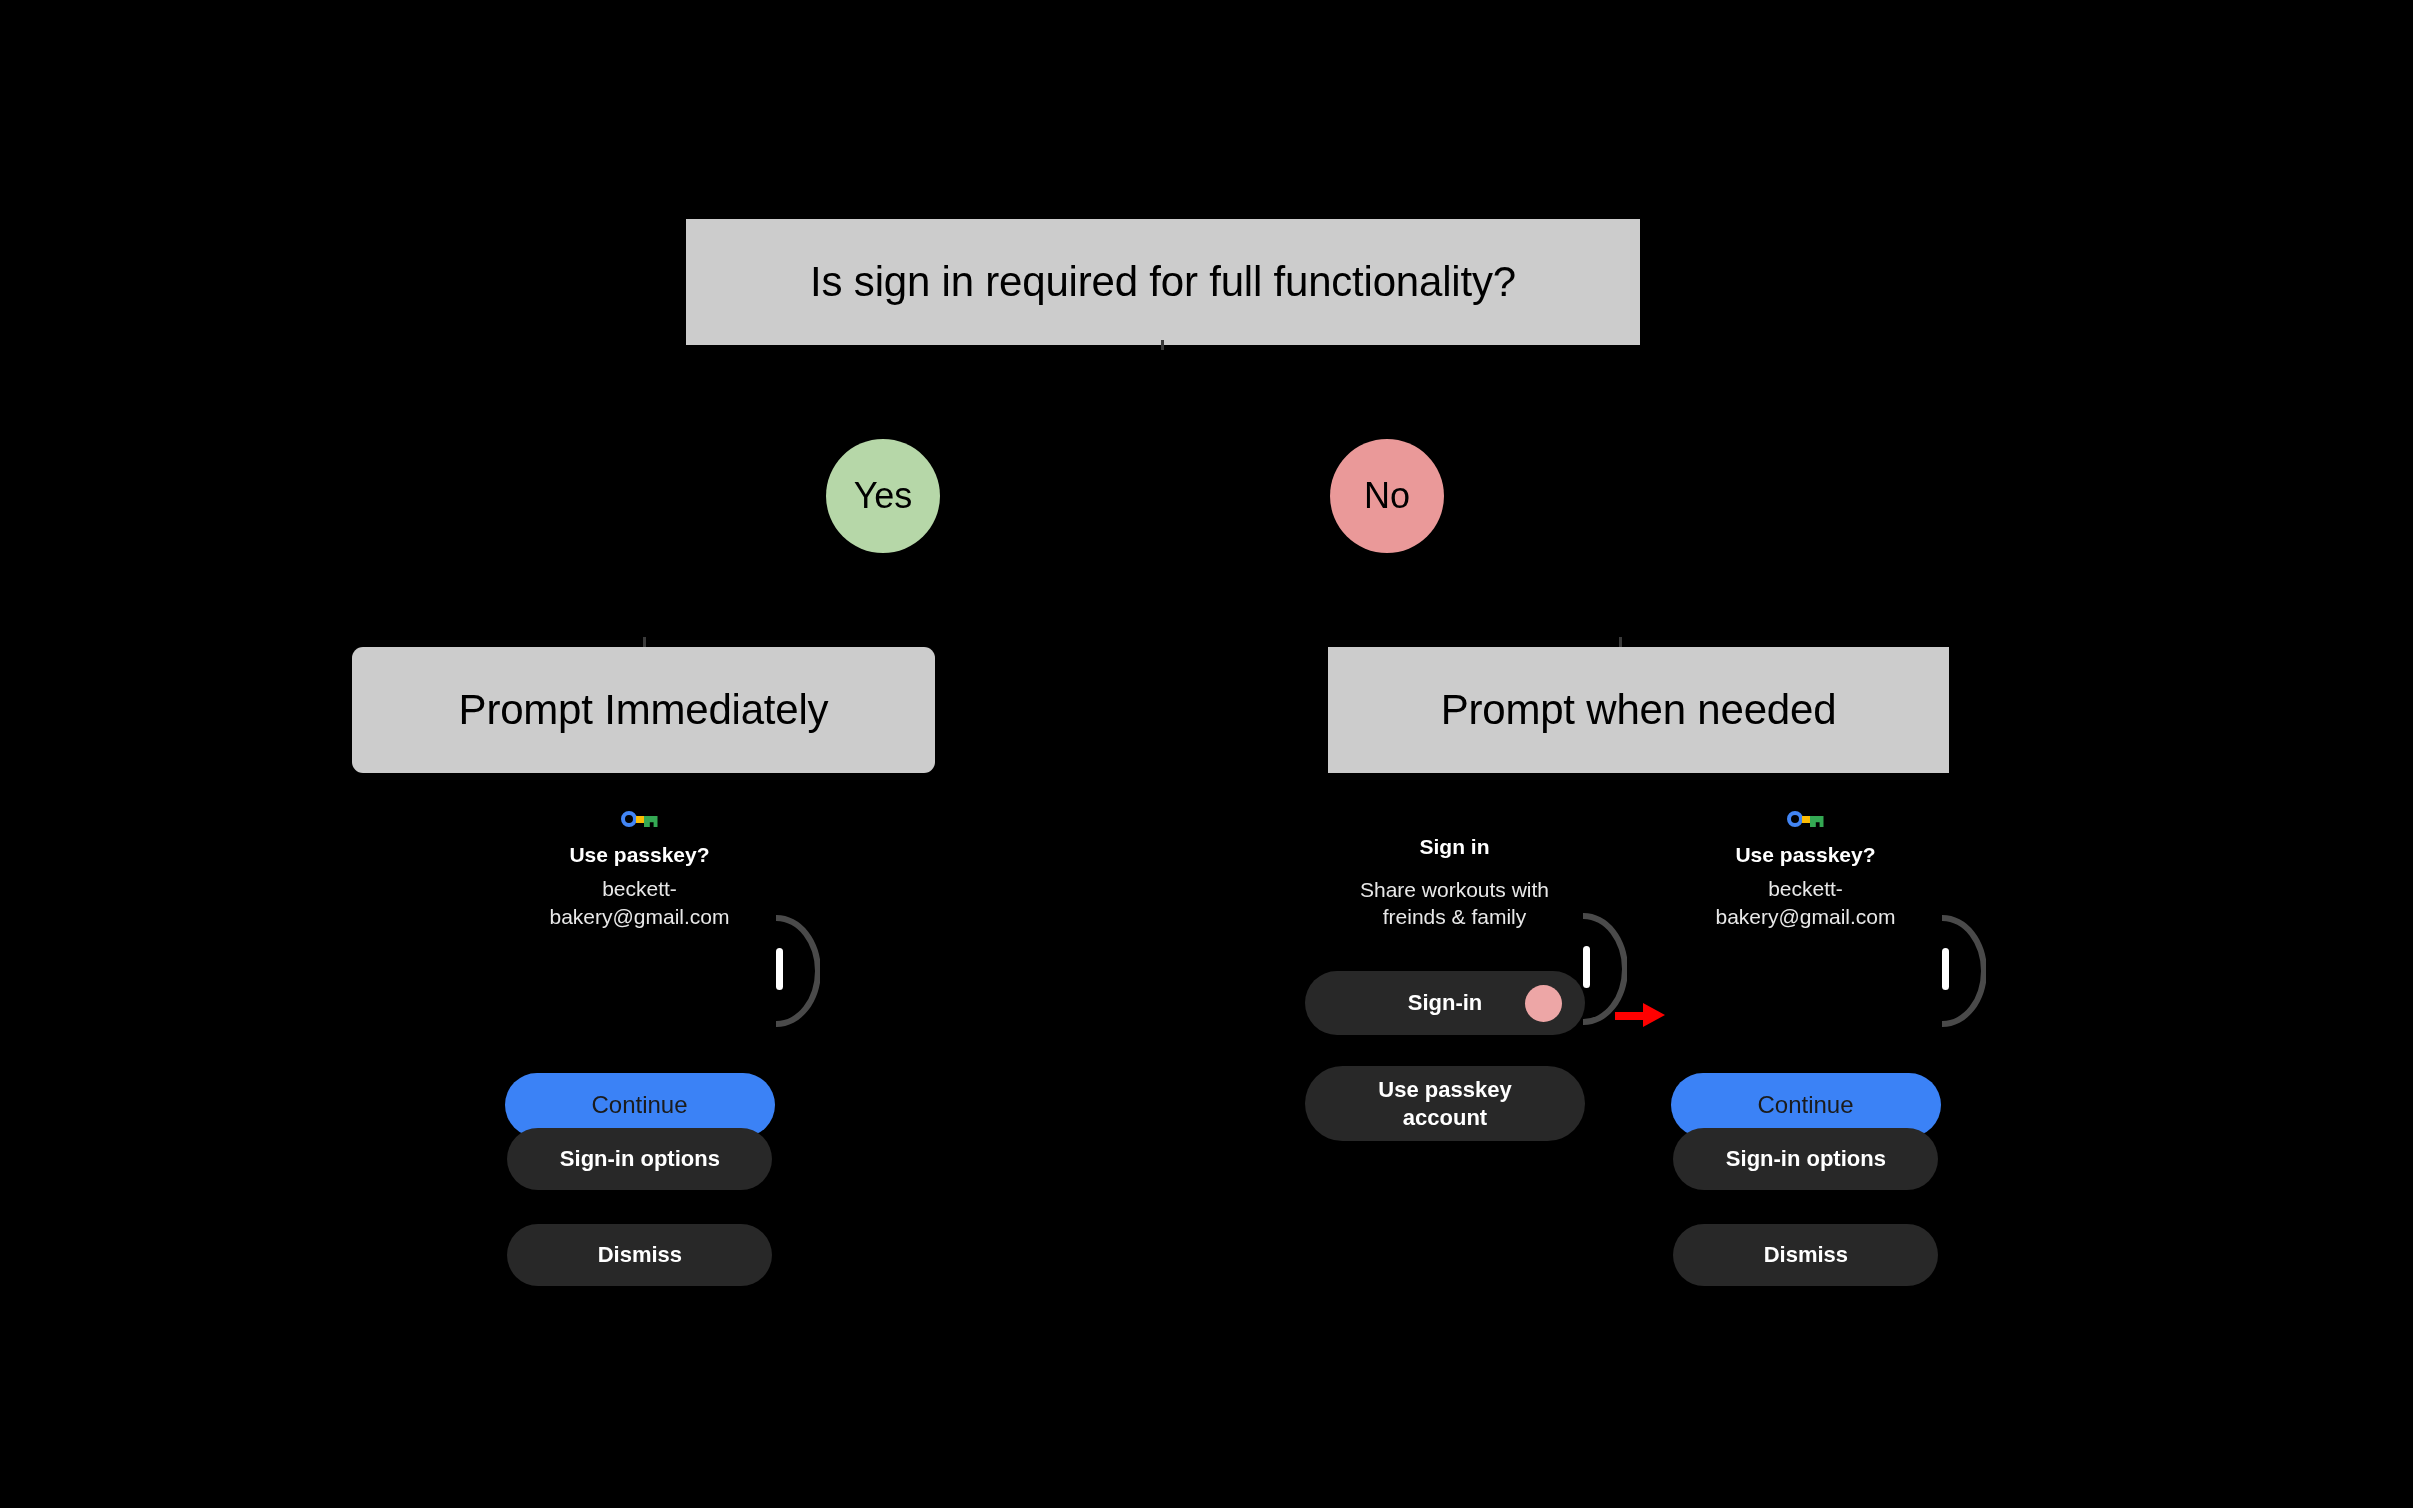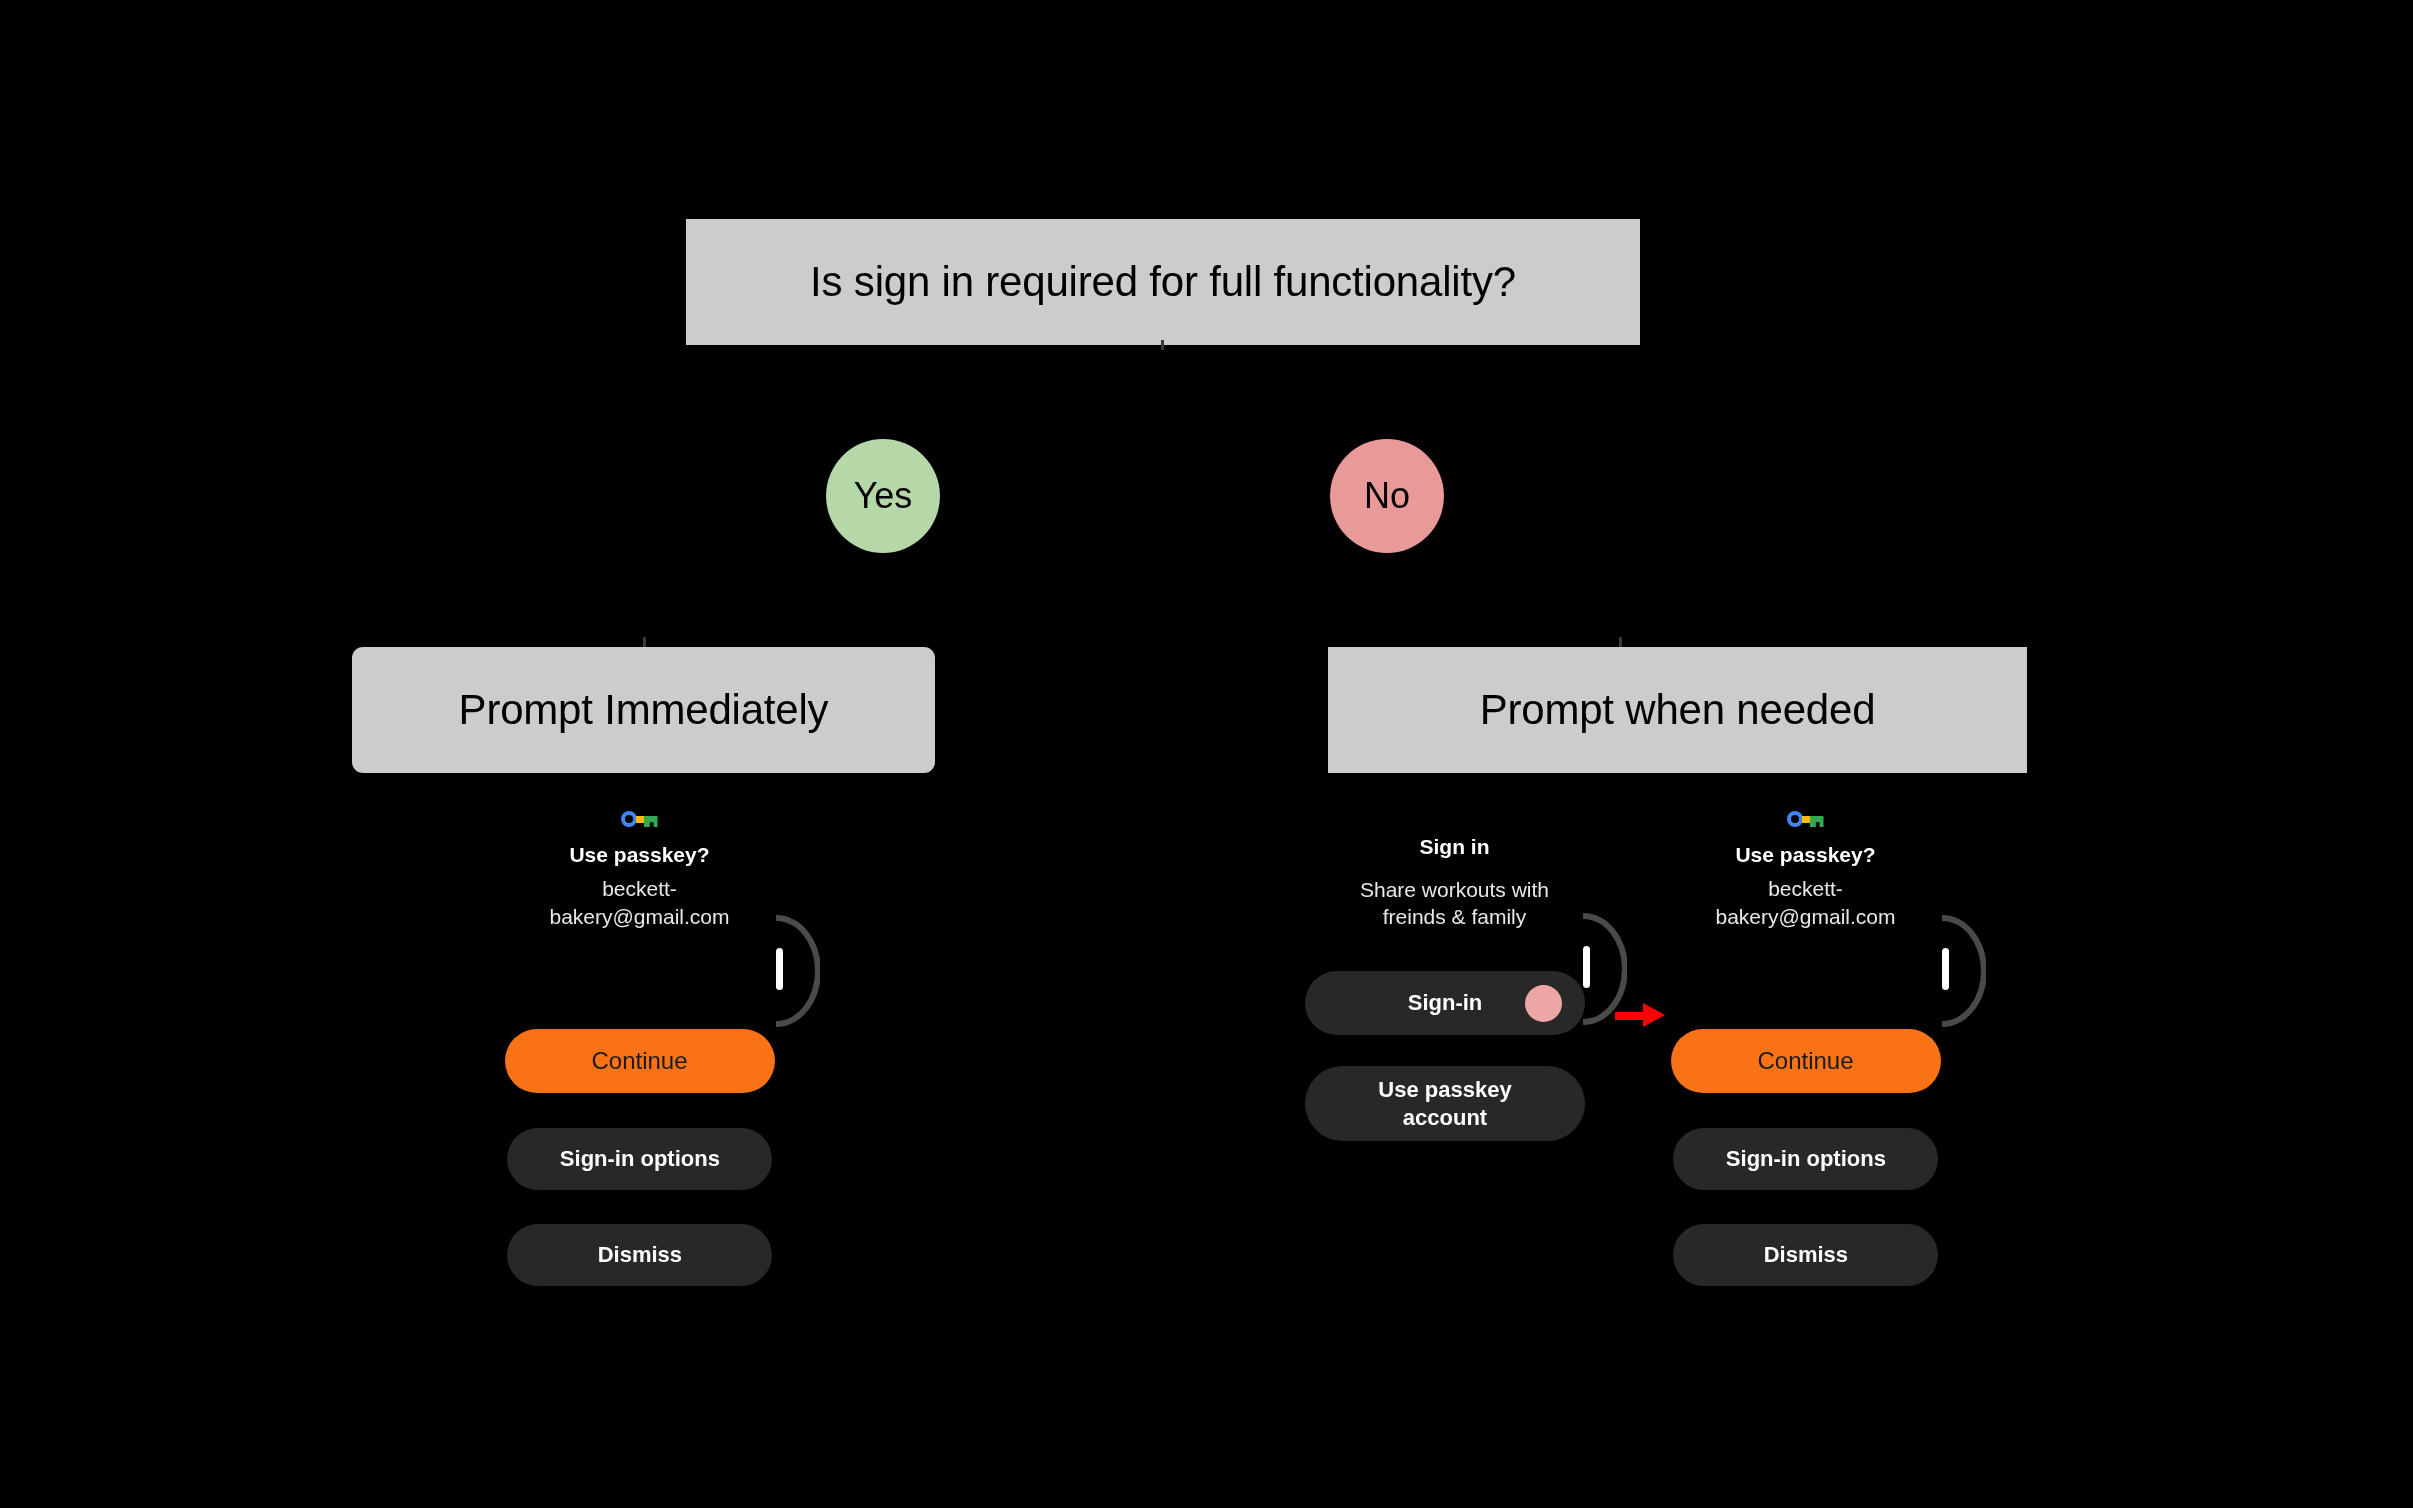--- a/index.html
+++ b/index.html
@@ -45,21 +45,21 @@
     left: 352px;
     top: 647px;
     width: 583px;
     height: 126px;
     font-size: 42px;
     border-radius: 11px;
   }
   #branch-box-no {
     left: 1328px;
     top: 647px;
-    width: 699px;
+    width: 621px;
     height: 126px;
     font-size: 42px;
   }
 
   
   .branch-label {
     position: absolute;
     border-radius: 50%;
     display: flex;
     align-items: center;
@@ -152,24 +152,25 @@
     align-items: center;
     justify-content: center;
     text-align: center;
     font-size: 22px;
     font-weight: bold;
     line-height: 1.25;
     box-sizing: border-box;
     position: relative;
   }
   .watch-btn.primary {
-    background: #f97316;
+    background: #3b82f6;
     color: #1b1b1b;
     font-weight: 400;
     font-size: 24px;
+    margin-top: 44px;
   }
   .watch-btn.secondary {
     background: #282828;
     color: #ffffff;
   }
 
   
   .scroll-arc {
     position: absolute;
     width: 44px;

